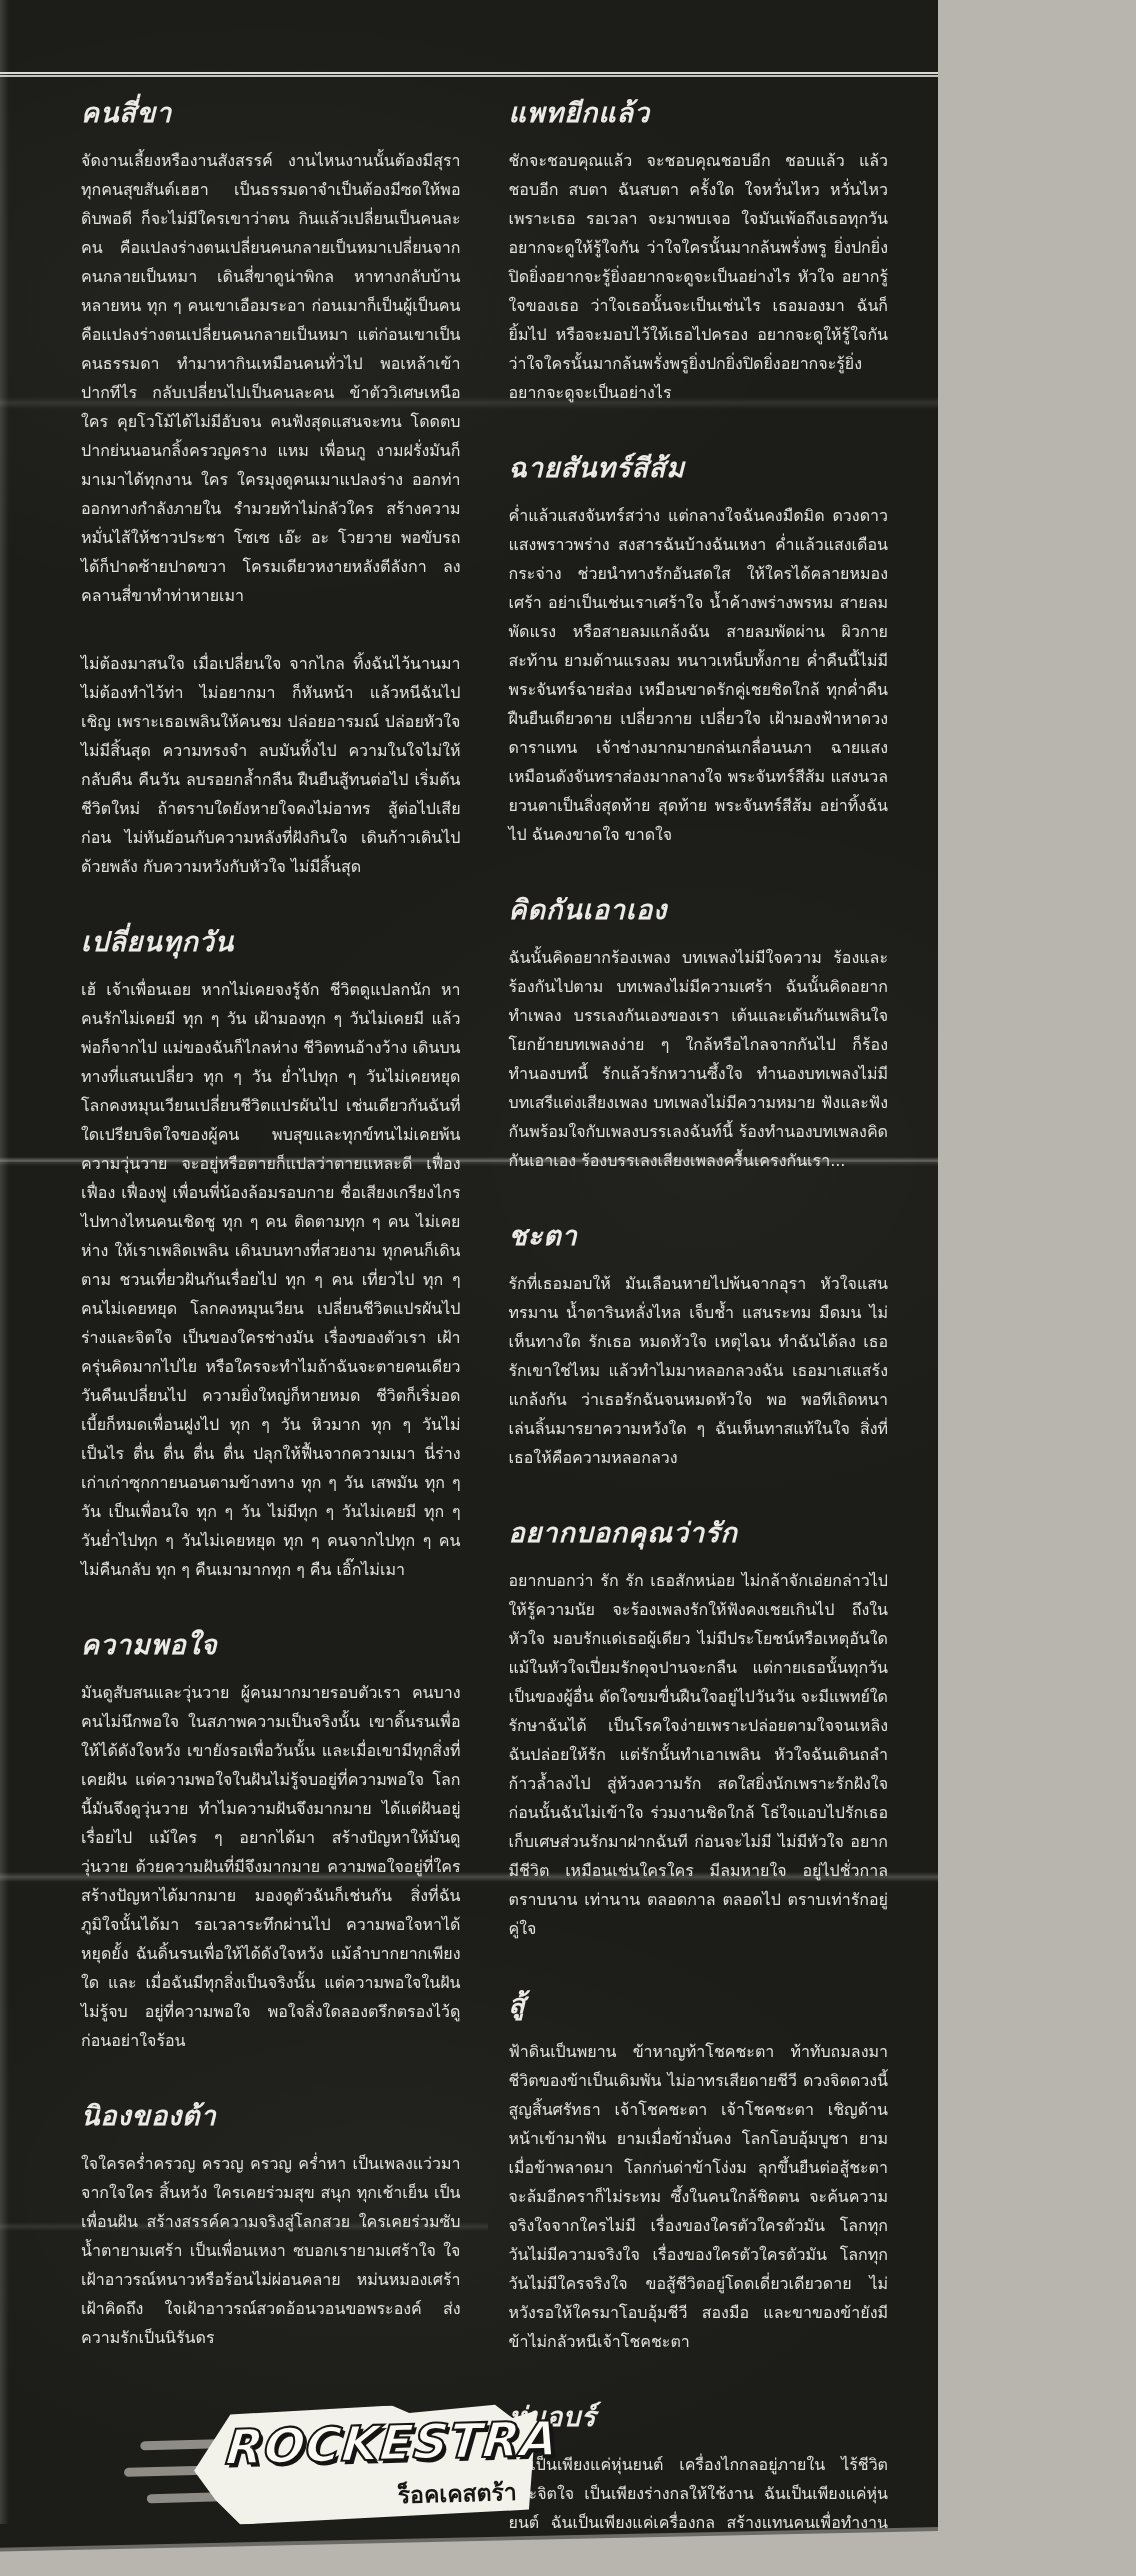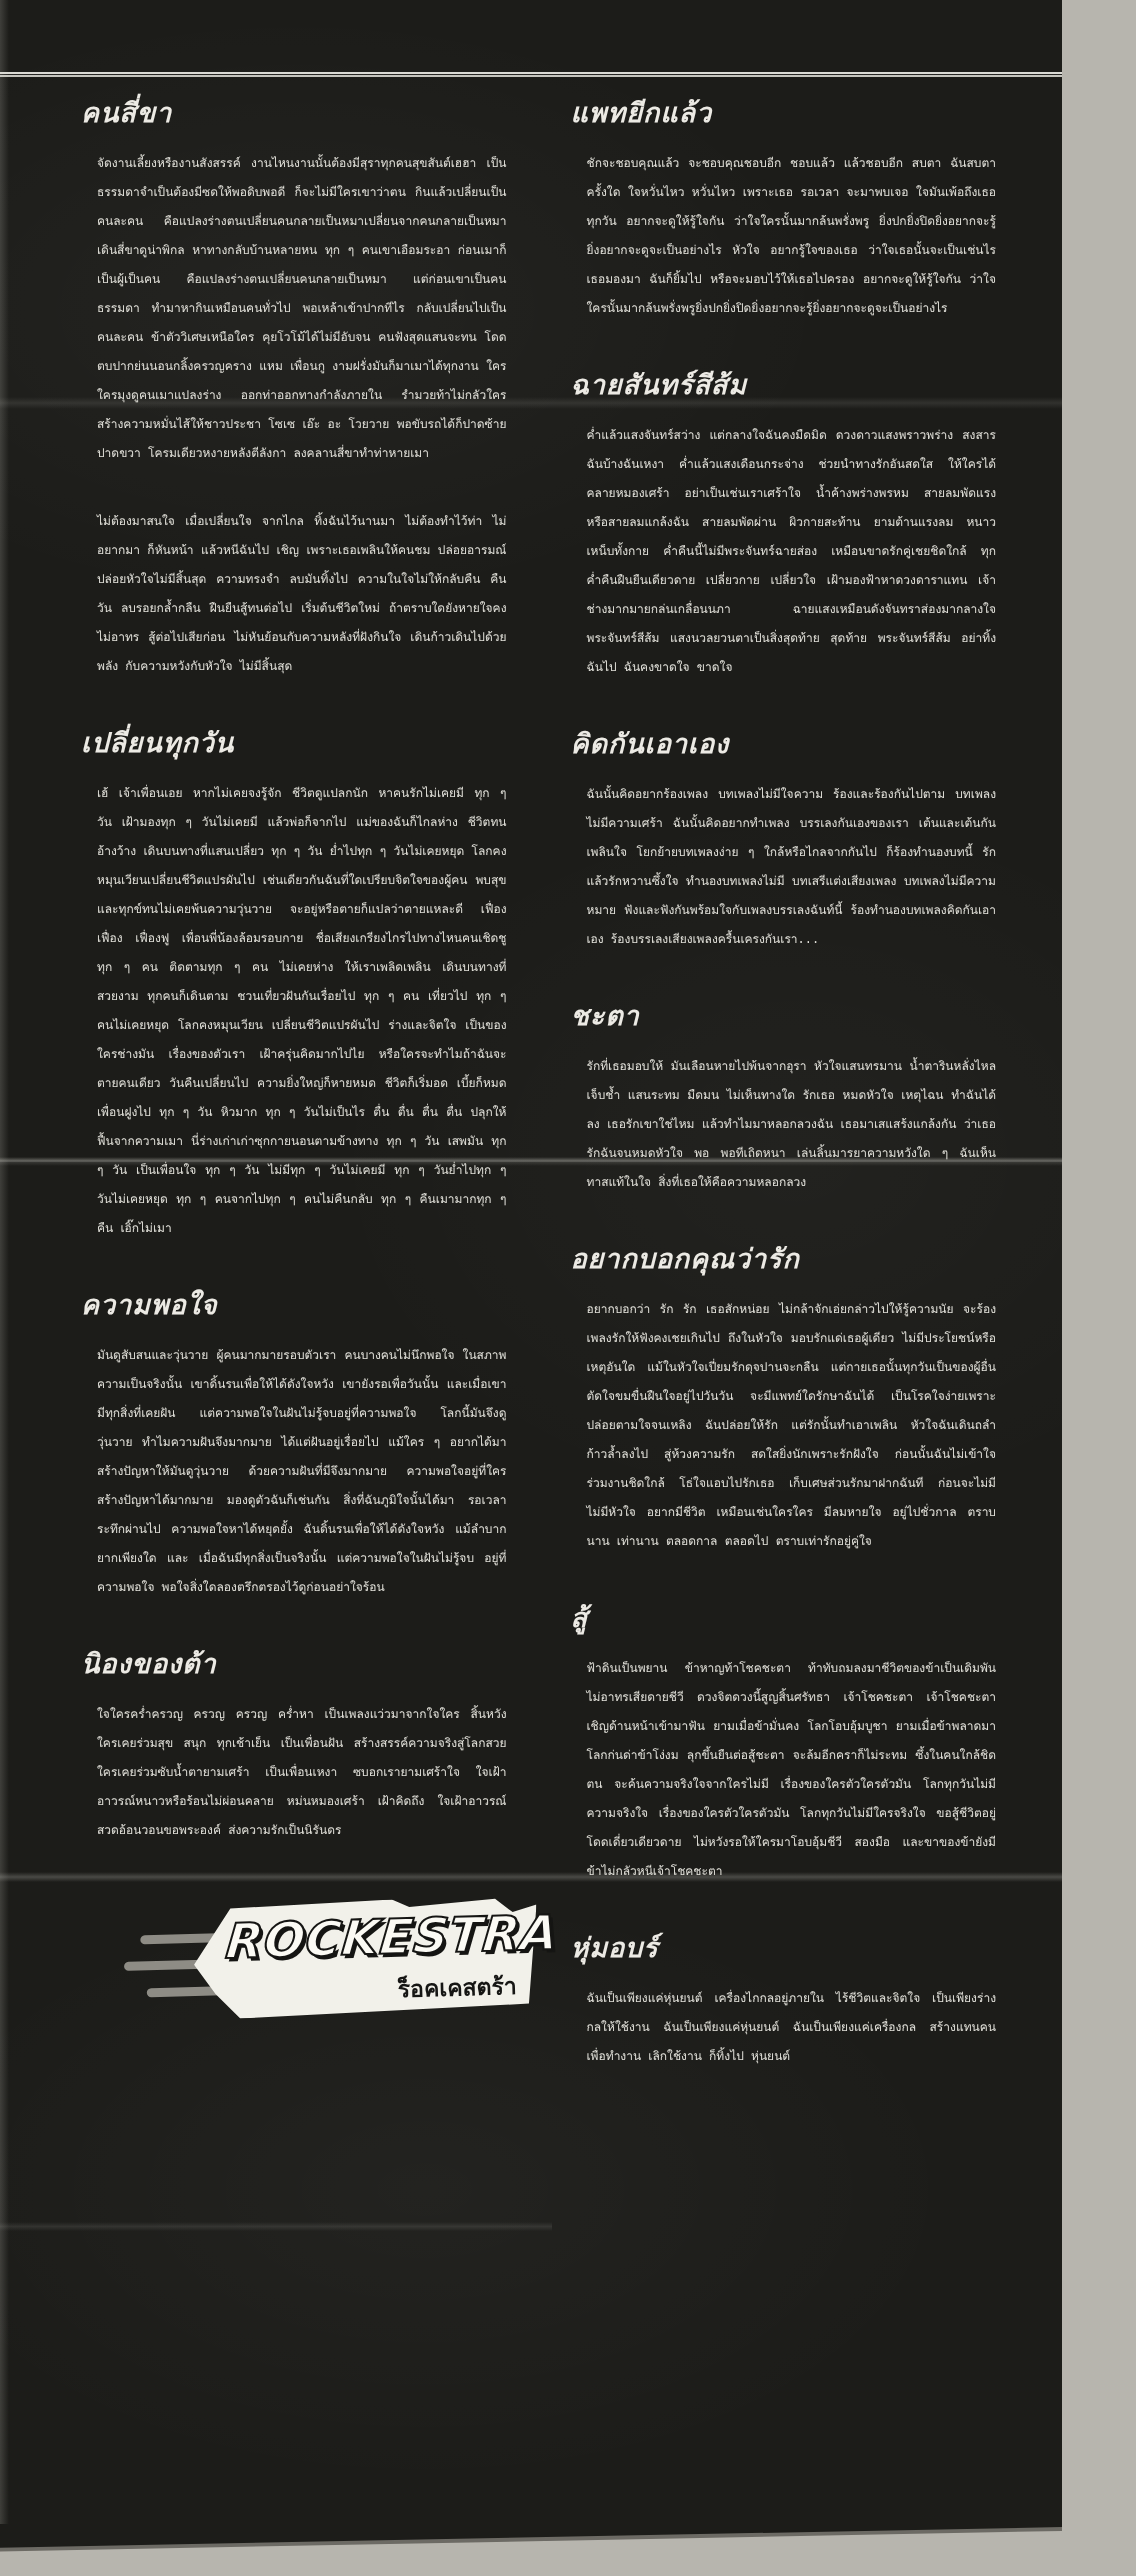--- a/index.html
+++ b/index.html
@@ -2,21 +2,21 @@
 <html style="font-size:13.7px"><head>
 <meta charset="utf-8">
 <style>
   html,body{margin:0;padding:0;}
   body{
     width:1137px;height:2576px;
     background:#b7b5ae;
     font-family:"DejaVu Sans",sans-serif;
     overflow:hidden;
   }
-  .scan{position:relative;width:1062px;height:2576px;background:#b7b5ae;}
+  .scan{position:relative;width:938px;height:2576px;background:#b7b5ae;}
   
   .paper-shadow{
     position:absolute;inset:0;
     background:#6c6a64;
     clip-path:polygon(0 0,100% 0,100% 98.25%,0 99.05%);
   }
   .paper{
     position:absolute;inset:0;
     background:
       radial-gradient(ellipse 773px 429px at 28% 12%, rgba(255,255,255,0.035), transparent 70%),
@@ -49,27 +49,26 @@
   .song{margin:0 0 39px 0;}
   .song-title{
     margin:0 0 12px 0;
     font-size:27px;
     font-style:italic;
     font-weight:bold;
     letter-spacing:0.9px;
     color:#eceae4;
   }
   .song-lyrics{
-    margin:16px;
-    font-size:12px;
+    margin:0;
+    font-size:16px;
     line-height:29px;
     text-align:justify;
     color:#e2e1da;
     overflow-wrap:break-word;
-    font-family:Liberation Mono, monospace;
   }
 
   
   .logo{
     position:relative;
     margin:55px 0 0 53px;
     width:404px;height:120px;
     transform:rotate(-1.6deg);
   }
   .speed-line{position:absolute;height:9.4px;background:#8e8c85;border-radius:5.2px;}

